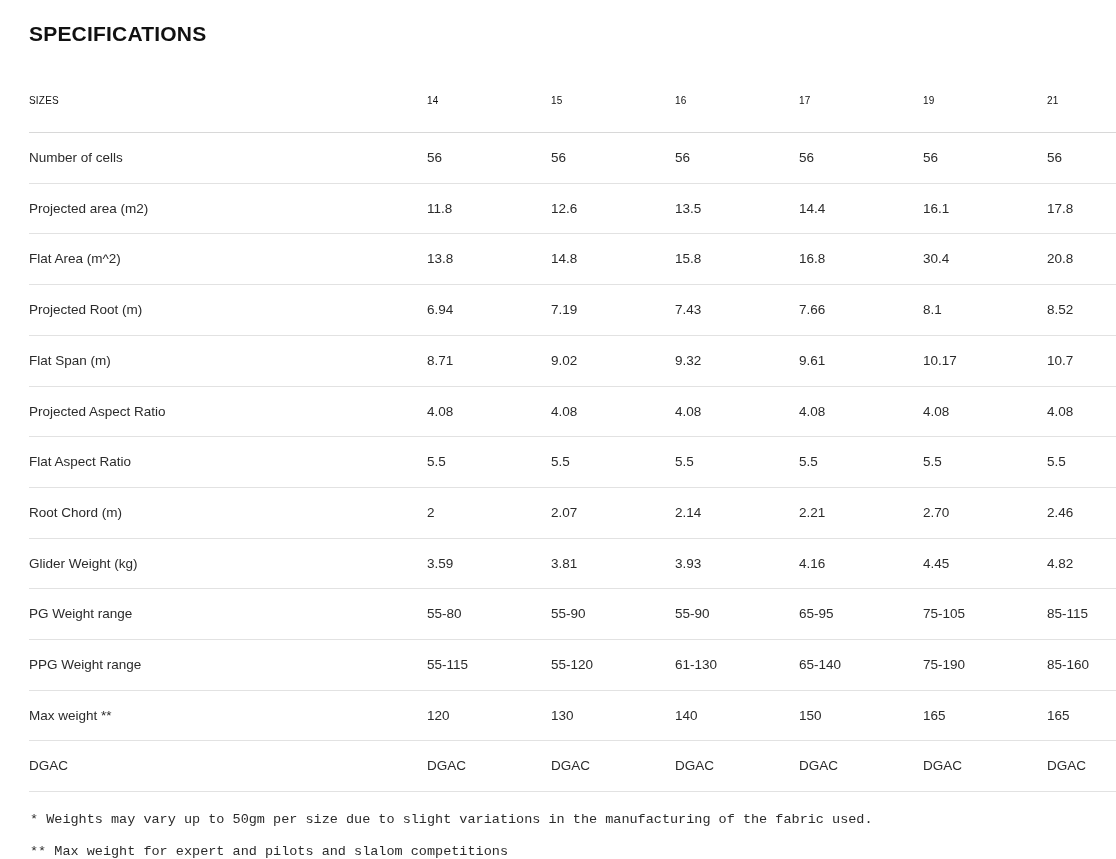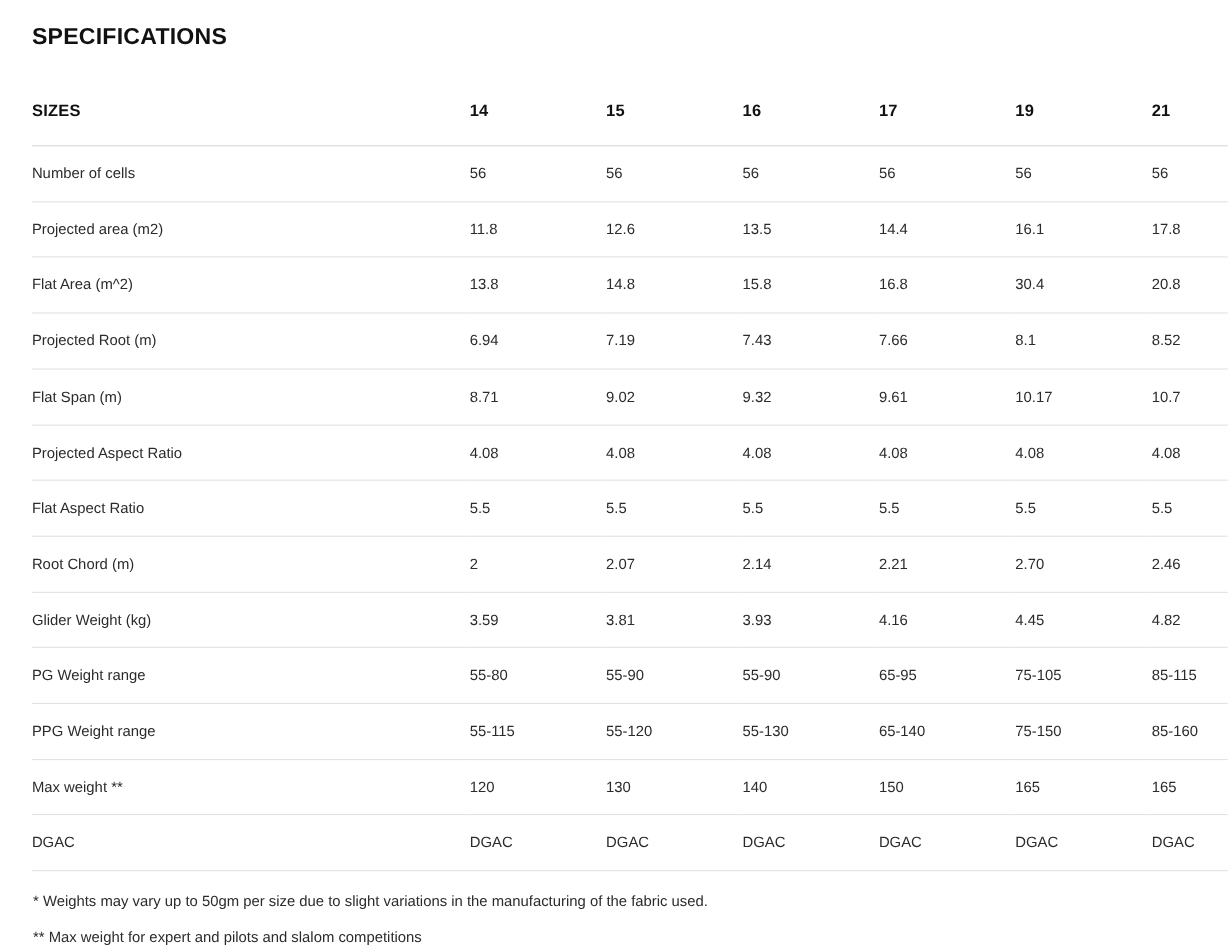--- a/index.html
+++ b/index.html
@@ -38,40 +38,41 @@
   table.spec-table th,
   table.spec-table td {
     text-align: left;
     vertical-align: middle;
     padding: 0;
     font-size: 13.5px;
     font-weight: normal;
     color: #2b2b2b;
   }
   table.spec-table thead th {
-    font-weight: bold;
-    font-size: 15px;
+    font-weight: normal;
+    font-size: 10px;
     color: #111111;
     height: 40px;
     padding-bottom: 12px;
     letter-spacing: 0.2px;
   }
   table.spec-table thead tr {
     border-bottom: 1px solid #d8d8d8;
   }
   table.spec-table tbody tr {
     border-bottom: 1px solid #e2e2e2;
   }
   table.spec-table tbody td {
     height: 49.7px;
     line-height: 49.7px;
   }
   .footnotes {
     margin-top: 20px;
     margin-left: 1px;
+    font-family: Liberation Mono, monospace;
   }
   .footnote {
     font-size: 13.5px;
     color: #2b2b2b;
     margin-bottom: 16px;
     line-height: 1.2;
   }
 </style>
 </head>
 <body>
@@ -189,23 +190,23 @@
         <td>55-90</td>
         <td>55-90</td>
         <td>65-95</td>
         <td>75-105</td>
         <td>85-115</td>
       </tr>
       <tr>
         <td>PPG Weight range</td>
         <td>55-115</td>
         <td>55-120</td>
-        <td>55-130</td>
+        <td>61-130</td>
         <td>65-140</td>
-        <td>75-150</td>
+        <td>75-190</td>
         <td>85-160</td>
       </tr>
       <tr>
         <td>Max weight **</td>
         <td>120</td>
         <td>130</td>
         <td>140</td>
         <td>150</td>
         <td>165</td>
         <td>165</td>

